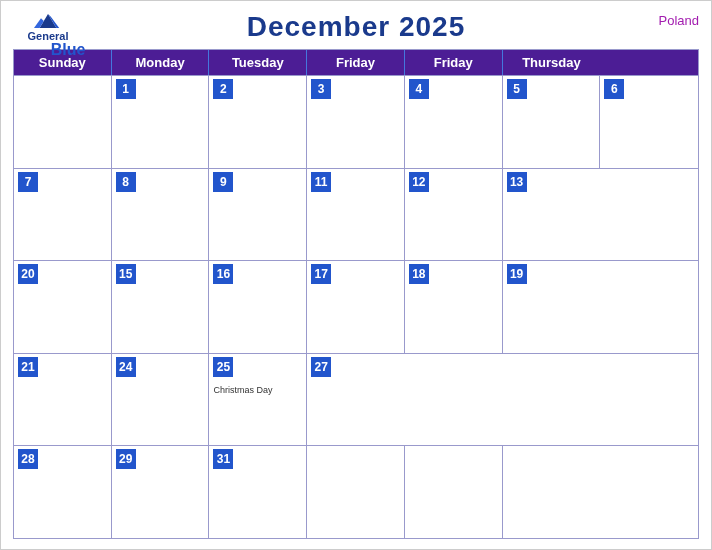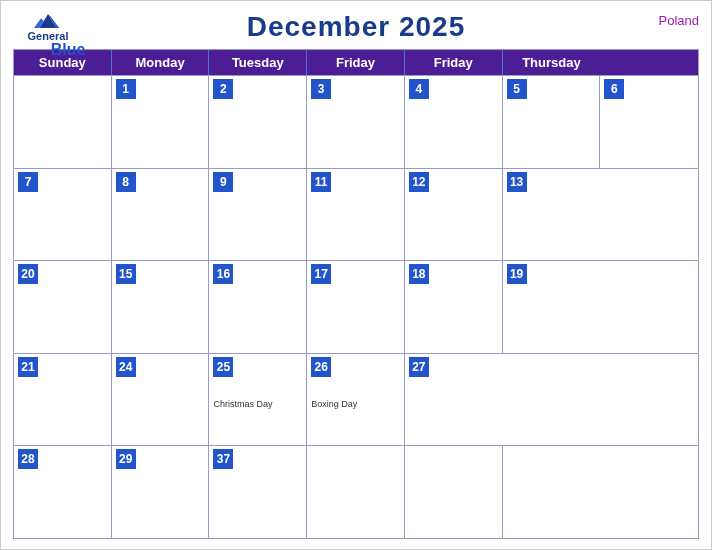--- a/index.html
+++ b/index.html
@@ -123,21 +123,21 @@
       height: 20px;
       display: flex;
       align-items: center;
       justify-content: center;
       border-radius: 0;
       margin-bottom: 2px;
     }
     .holiday-name {
       font-size: 9px;
       color: #333;
-      margin-top: 20px;
+      margin-top: 6px;
       line-height: 1.2;
     }
   </style>
 </head>
 <body>
 
 <div class="calendar-wrapper">
   <div class="calendar-header">
     <div class="logo-area">
       <svg class="logo-icon" viewBox="0 0 40 28">
@@ -231,36 +231,32 @@
             <div class="date-number">21</div>
           </div>
           <div class="day-cell has-date">
             <div class="date-number">24</div>
           </div>
           <div class="day-cell has-date">
             <div class="date-number">25</div>
             <div class="holiday-name">Christmas Day</div>
           </div>
           <div class="day-cell has-date">
-            <div class="date-number">26</div>
-            <div class="holiday-name">Boxing Day</div>
-          </div>
-          <div class="day-cell has-date">
             <div class="date-number">27</div>
           </div>
         </div>
         <div class="week-row">
           <div class="day-cell has-date">
             <div class="date-number">28</div>
           </div>
           <div class="day-cell has-date">
             <div class="date-number">29</div>
           </div>
           <div class="day-cell has-date">
-            <div class="date-number">37</div>
+            <div class="date-number">31</div>
           </div>
           <div class="day-cell empty"></div>
           <div class="day-cell empty"></div>
           <div class="day-cell empty"></div>
         </div>
       </div>
   </div>
 </div>
 
 </body></html>

